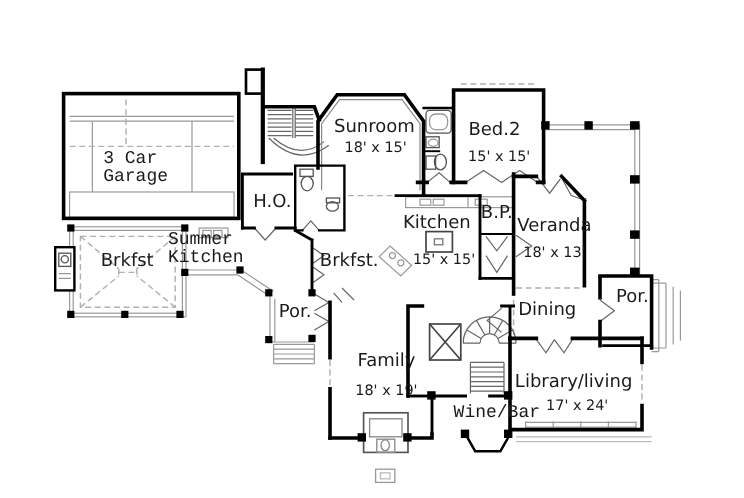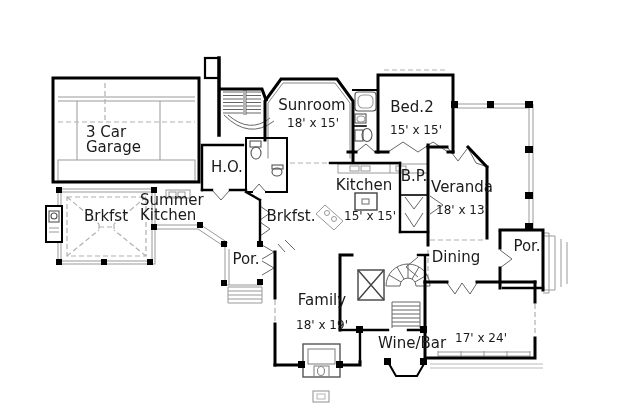--- a/index.html
+++ b/index.html
@@ -3,21 +3,21 @@
 <meta charset="utf-8">
 <style>
   html,body{margin:0;padding:0;background:#fff;}
   .stage{position:relative;width:620px;height:415px;background:#fff;overflow:hidden;
          font-family:"DejaVu Sans","Liberation Sans",sans-serif;}
   .stage svg{position:absolute;left:0;top:0;}
   .lbl{position:absolute;transform:translate(-50%,-50%);text-align:left;
        color:#1a1a1a;white-space:normal;line-height:1.02;}
   .name{font-size:15px;}
   .dims{font-size:12px;}
-  .wrap{white-space:normal;}
+  .wrap{white-space:normal;font-family:Liberation Mono, monospace;}
   .oneline{white-space:nowrap;}
   .tight{line-height:.92;}
 </style>
 </head>
 <body>
 
 <div class="stage">
 
 <svg width="620" height="415" viewBox="0 0 620 415">
 
@@ -234,15 +234,16 @@
   <div class="lbl name oneline" style="left:246px;top:260px">Por.</div>
   <div class="lbl name oneline" style="left:527px;top:247px">Por.</div>
 
   <div class="lbl name oneline" style="left:456px;top:258px">Dining</div>
 
   <div class="lbl name oneline" style="left:322px;top:301px">Family</div>
   <div class="lbl dims oneline" style="left:322px;top:325px">18' x 19'</div>
 
   <div class="lbl name wrap tight" style="left:405px;top:344px;width:54px">Wine/Bar</div>
 
+  <div class="lbl name oneline" style="left:478px;top:318px">Library/living</div>
   <div class="lbl dims oneline" style="left:481px;top:338px">17' x 24'</div>
 
 </div>
 
 </body></html>

